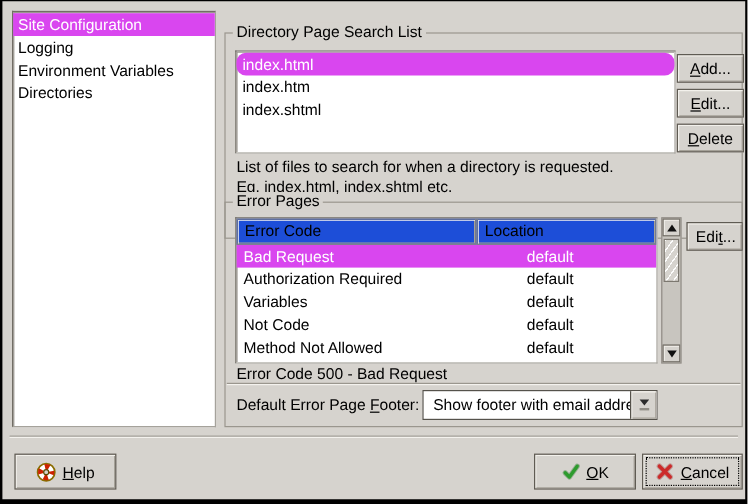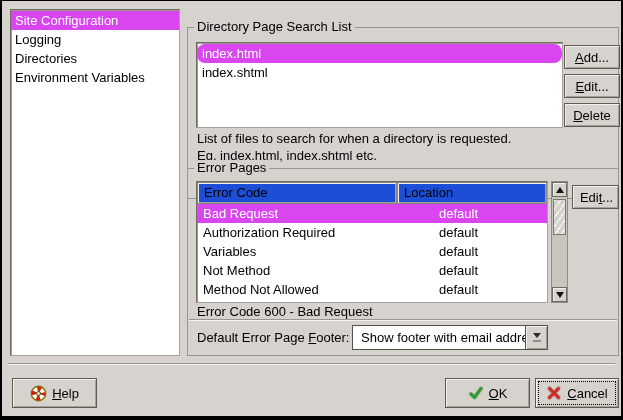--- a/index.html
+++ b/index.html
@@ -102,29 +102,30 @@
   .btn-ico{margin-right:5px;display:flex;align-items:center;}
 </style>
 </head>
 <body>
 
 <div id="window">
 
   <div id="sidebar" class="sunken">
     <div class="side-row sel">Site Configuration</div>
     <div class="side-row">Logging</div>
+    <div class="side-row">Environment Variables</div>
     <div class="side-row">Directories</div>
-    <div class="side-row">Environment Variables</div>
   </div>
 
   <div class="frame" style="left:185px;top:26px;width:432px;height:172px;">
     <span class="frame-label">Directory Page Search List</span>
 
     <div id="dir-list" class="sunken">
       <div class="file-row sel">index.html</div>
+      <div class="file-row">index.htm</div>
       <div class="file-row">index.shtml</div>
     </div>
 
     <button class="gtkbtn" style="left:376px;top:17px;width:56px;height:24px;">
         <span></span>
         <span class="mn">A</span>
         <span>dd...</span>
       </button>
 
     <button class="gtkbtn" style="left:376px;top:46px;width:56px;height:24px;">
@@ -160,21 +161,21 @@
         <div class="td col-code">Authorization Required</div>
         <div class="td col-beh">default</div>
         <div class="td col-loc"></div>
       </div>
       <div class="trow">
         <div class="td col-code">Variables</div>
         <div class="td col-beh">default</div>
         <div class="td col-loc"></div>
       </div>
       <div class="trow">
-        <div class="td col-code">Not Method</div>
+        <div class="td col-code">Not Code</div>
         <div class="td col-beh">default</div>
         <div class="td col-loc"></div>
       </div>
       <div class="trow">
         <div class="td col-code">Method Not Allowed</div>
         <div class="td col-beh">default</div>
         <div class="td col-loc"></div>
       </div>
     </div>
 
@@ -187,21 +188,21 @@
           <span class="tri-down"></span>
         </div>
     </div>
 
     <button class="gtkbtn" style="left:384px;top:16px;width:47px;height:24px;padding-left:8px;">
         <span>Edi</span>
         <span class="mn">t</span>
         <span>...</span>
       </button>
 
-    <div class="desc" style="top:135px;">Error Code 600 - Bad Request</div>
+    <div class="desc" style="top:135px;">Error Code 500 - Bad Request</div>
 
     <div class="hsep" style="left:1px;right:1px;top:150px;"></div>
 
     <div class="desc" style="top:161px;"><span>Default Error Page </span><span class="mn">F</span><span>ooter:</span></div>
 
     <div id="footer-combo">
       <div class="val">Show footer with email address</div>
       <div id="combo-arrow-btn">
         <span class="combo-tri"></span>
         <span class="combo-dash"></span>

